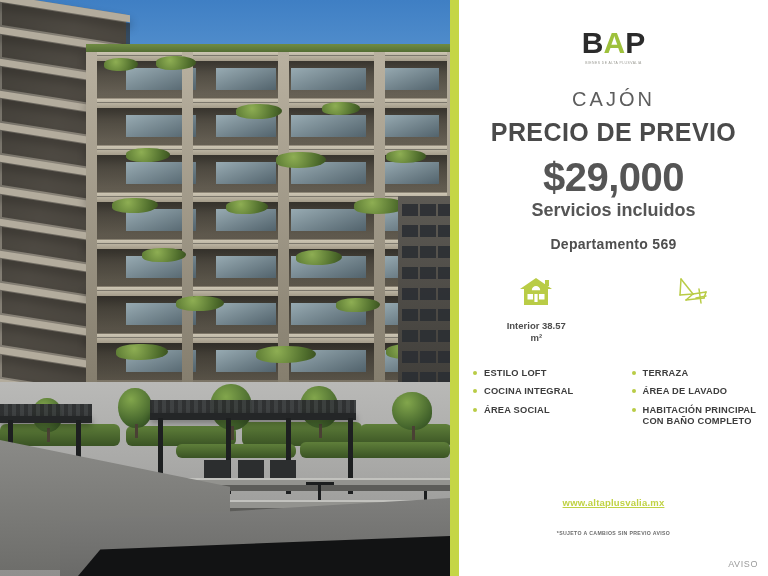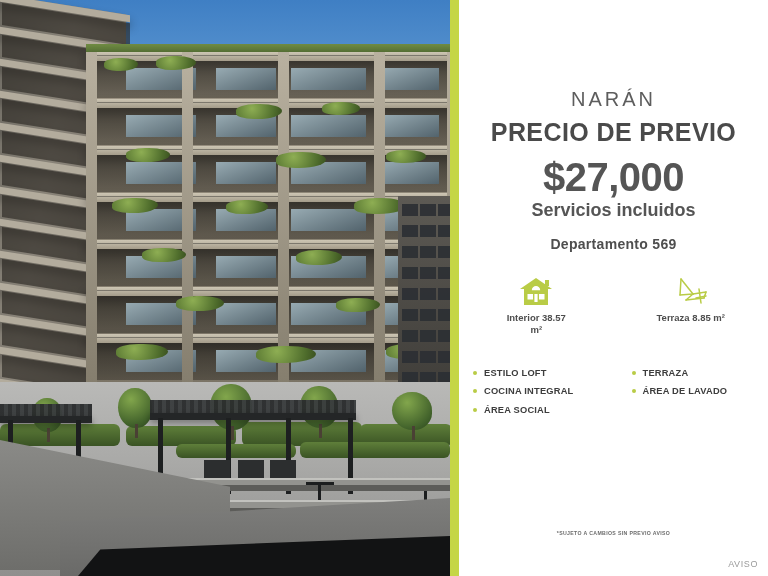--- a/index.html
+++ b/index.html
@@ -191,21 +191,21 @@
   }
 
   
   .areas {
     position:absolute; left:0; top:272px; width:309px;
     display:flex;
   }
   .area-col { width:50%; text-align:center; }
   .area-icon { height:40px; display:flex; align-items:center; justify-content:center; }
   .area-label {
-    font-size:9.5px; font-weight:bold; color:#4e4e4e;
+    margin-top:8px; font-size:9.5px; font-weight:bold; color:#4e4e4e;
     line-height:1.25; padding:0 22px;
   }
 
   
   .bullets {
     position:absolute; left:0; top:368px; width:309px; display:flex;
   }
   .bul-col { width:50%; padding-left:14px; }
   .bul-col.right { padding-left:18px; }
   .bul {
@@ -437,24 +437,28 @@
       </div>
     <div class="ramp-wall"></div>
     <div class="pavement-dark"></div>
     <div class="pavement-black"></div>
   </div>
 
   <div class="divider"></div>
 
   <div class="panel">
 
-
-    <div class="naran">NARÁN</div>
+    <div class="logo-wrap">
+      <div class="logo-mark"><span>B</span><span class="a-green">A</span><span>P</span></div>
+      <div class="logo-tag">BIENES DE ALTA PLUSVALÍA</div>
+    </div>
+
+    <div class="naran">CAJÓN</div>
     <div class="precio">PRECIO DE PREVIO</div>
-    <div class="price">$27,000</div>
+    <div class="price">$29,000</div>
     <div class="servicios">Servicios incluidos</div>
     <div class="depto">Departamento 569</div>
 
     <div class="areas">
 
       <div class="area-col">
         <div class="area-icon">
           <svg width="34" height="30" viewBox="0 0 34 30" aria-hidden="true">
             <path d="M17 1 L33 12 L29 12 L29 28 L5 28 L5 12 L1 12 Z" fill="#b9cc46"></path>
             <rect x="26" y="3" width="4" height="6" fill="#b9cc46"></rect>
@@ -476,34 +480,35 @@
               <path d="M7 19 L20 18"></path>
               <path d="M20 18 L33 16"></path>
               <path d="M13 24 L31 22"></path>
               <path d="M20 18 L13 24"></path>
               <path d="M33 16 L31 22"></path>
               <path d="M26 13 L28 27"></path>
               <path d="M23 22 L33 20"></path>
             </g>
           </svg>
         </div>
-        <div class="area-label">Terraza 8.85 m²</div>
       </div>
 
     </div>
 
     <div class="bullets">
       <div class="bul-col" id="bulLeft">
           <div class="bul">ESTILO LOFT</div>
           <div class="bul">COCINA INTEGRAL</div>
           <div class="bul">ÁREA SOCIAL</div>
         </div>
       <div class="bul-col right" id="bulRight">
           <div class="bul">TERRAZA</div>
           <div class="bul">ÁREA DE LAVADO</div>
+          <div class="bul">HABITACIÓN PRINCIPAL CON BAÑO COMPLETO</div>
         </div>
     </div>
 
+    <a class="site" href="#">www.altaplusvalia.mx</a>
     <div class="disclaimer">*SUJETO A CAMBIOS SIN PREVIO AVISO</div>
   </div>
 
   <div class="watermark">AVISO</div>
 </div>
 
 </body></html>

